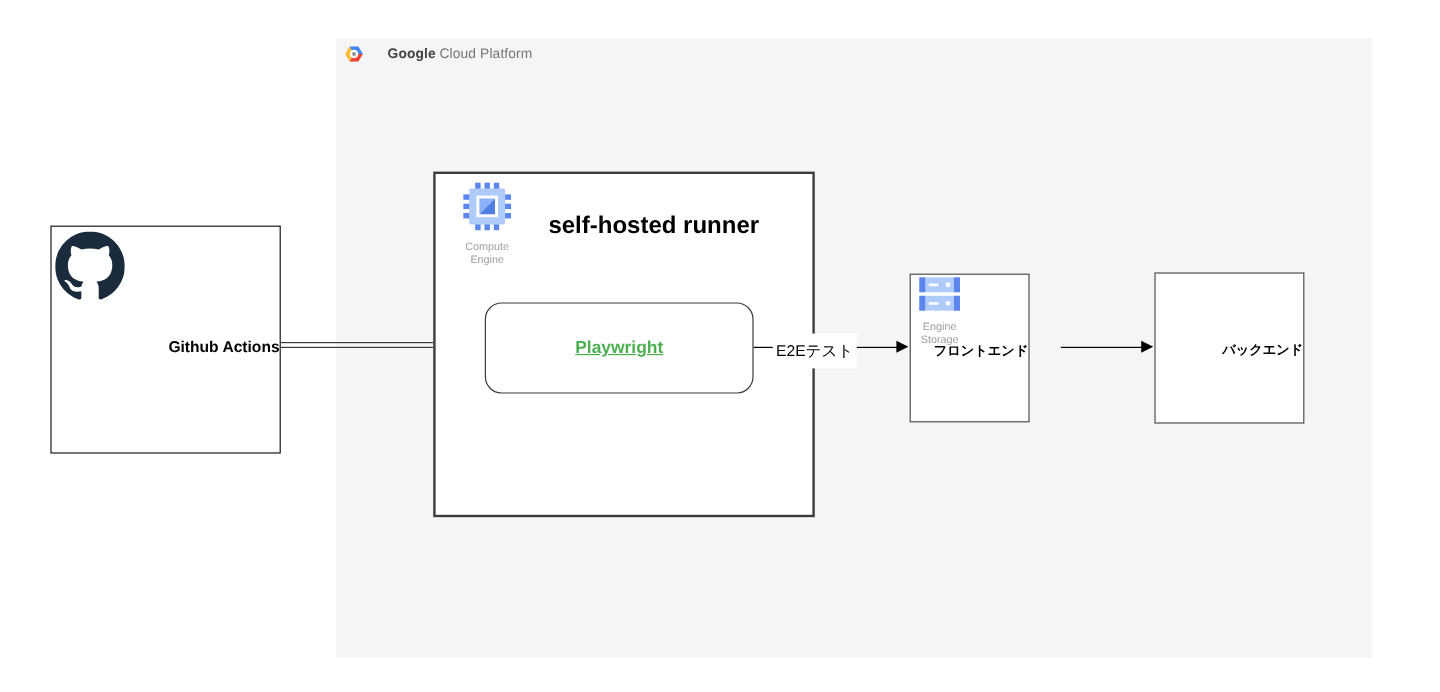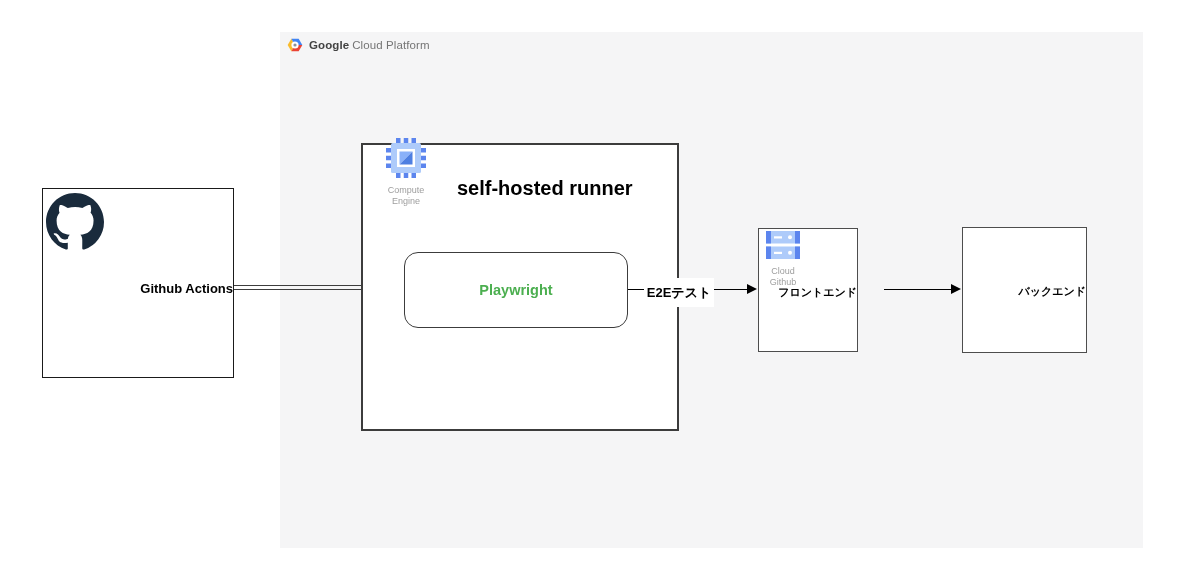--- a/index.html
+++ b/index.html
@@ -17,21 +17,21 @@
     position: absolute;
     left: 280px; top: 32px;
     width: 863px; height: 516px;
     background: #f5f5f6;
   }
   .gcp-header {
     position: absolute;
     left: 7px; top: 5px;
     display: flex;
     align-items: center;
-    gap: 6px;
+    gap: 20px;
   }
   .gcp-brand { font-size: 11.5px; color: #757575; letter-spacing: 0.1px; }
   .gcp-brand b { color: #424242; font-weight: 700; margin-right: 3px; }
   
   .node {
     position: absolute;
     background: #ffffff;
   }
   .node-label {
     position: absolute;
@@ -58,21 +58,21 @@
     font-size: 20px; font-weight: 700; color: #000;
   }
   .icon-stack { position: absolute; text-align: center; }
   .icon-caption {
     margin-top: 3px;
     font-size: 9px;
     line-height: 11px;
     color: #9e9e9e;
     text-align: center;
   }
-  .ce-stack { left: 383px; top: 138px; width: 46px; }
+  .ce-stack { left: 383px; top: 152px; width: 46px; }
   .playwright-box {
     position: absolute;
     left: 404px; top: 252px;
     width: 224px; height: 76px;
     background: #ffffff;
     border: 1.5px solid #3c3c3c;
     border-radius: 14px;
     display: flex;
     align-items: center;
     justify-content: center;
@@ -114,21 +114,21 @@
   .ah-fb  { left: 951px; top: 284px; }
   .edge-label {
     position: absolute;
     left: 644px; top: 278px;
     width: 70px; height: 29px;
     background: #ffffff;
     display: flex;
     align-items: center;
     justify-content: center;
     font-size: 13px;
-    font-weight: 700;
+    font-weight: 400;
     color: #000;
     white-space: nowrap;
   }
 </style>
 </head>
 <body>
 
 <div id="canvas">
 
   <div class="gcp-region">
@@ -181,21 +181,21 @@
         <rect x="5" y="5" width="30" height="30" rx="1.5" fill="#aecbfa"></rect>
         <rect x="11" y="11" width="18" height="18" fill="#ffffff"></rect>
         <polygon points="13.5,13.5 26.5,13.5 13.5,26.5" fill="#8ab1f9"></polygon>
         <polygon points="26.5,13.5 26.5,26.5 13.5,26.5" fill="#4e7fe1"></polygon>
       </svg>
     </span>
     <div class="icon-caption">Compute Engine</div>
   </div>
 
   <div class="playwright-box">
-    <span class="pw-label" style="color:#4caf50;">Playwright</span>
+    <span class="pw-label" style="color:#4caf50;text-decoration:underline;">Playwright</span>
   </div>
 
   <div class="hline line-e2e"></div>
   <div class="arrowhead ah-e2e"></div>
   <div class="edge-label">E2Eテスト</div>
 
   <div class="node frontend-box">
     <div class="node-label">フロントエンド</div>
   </div>
 
@@ -207,21 +207,21 @@
         <rect x="29" y="0" width="5" height="12.5" fill="#5c85ee"></rect>
         <rect x="8" y="5.3" width="8" height="2.2" fill="#ffffff"></rect>
         <circle cx="24" cy="6.3" r="2" fill="#ffffff"></circle>
         <rect x="0" y="15.5" width="34" height="12.5" fill="#aecbfa"></rect>
         <rect x="0" y="15.5" width="5" height="12.5" fill="#5c85ee"></rect>
         <rect x="29" y="15.5" width="5" height="12.5" fill="#5c85ee"></rect>
         <rect x="8" y="20.8" width="8" height="2.2" fill="#ffffff"></rect>
         <circle cx="24" cy="21.8" r="2" fill="#ffffff"></circle>
       </svg>
     </span>
-    <div class="icon-caption">Cloud Github</div>
+    <div class="icon-caption">Engine Storage</div>
   </div>
 
   <div class="hline line-fb"></div>
   <div class="arrowhead ah-fb"></div>
 
   <div class="node backend-box">
     <div class="node-label">バックエンド</div>
   </div>
 
 </div>

